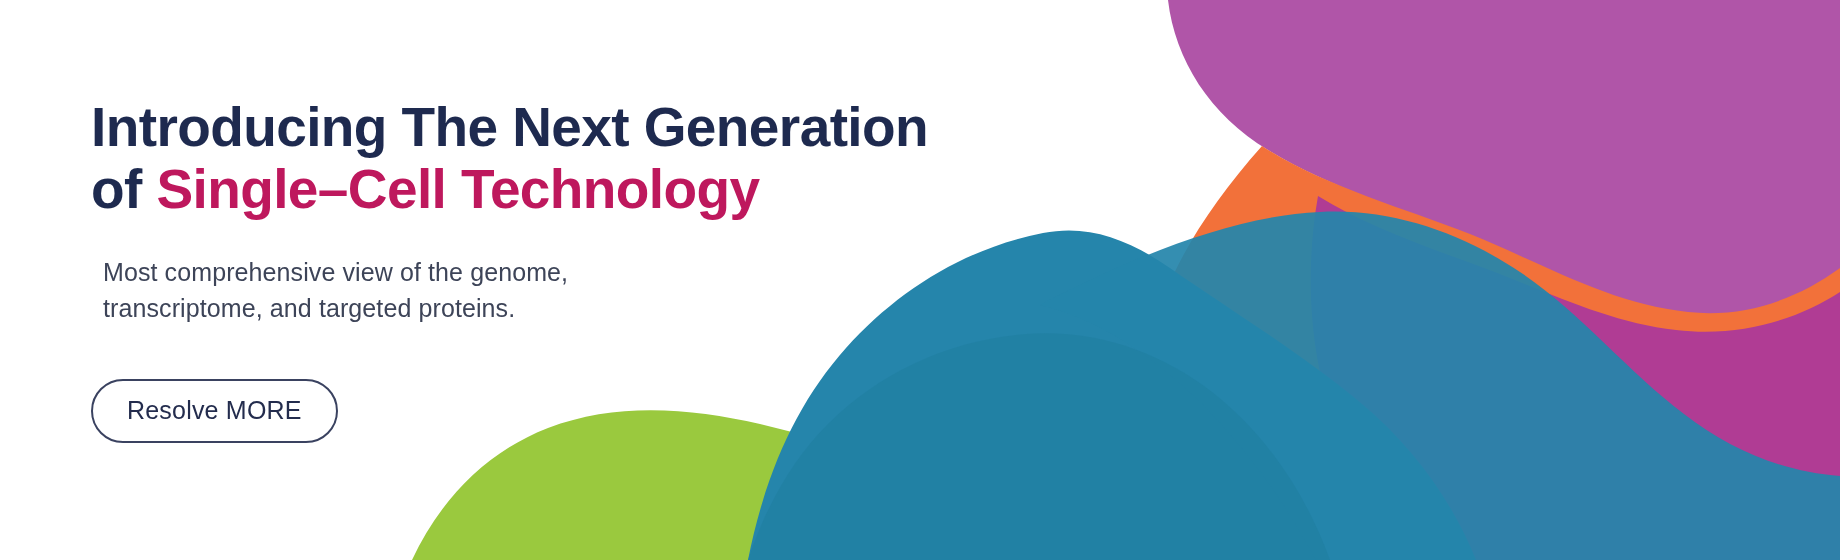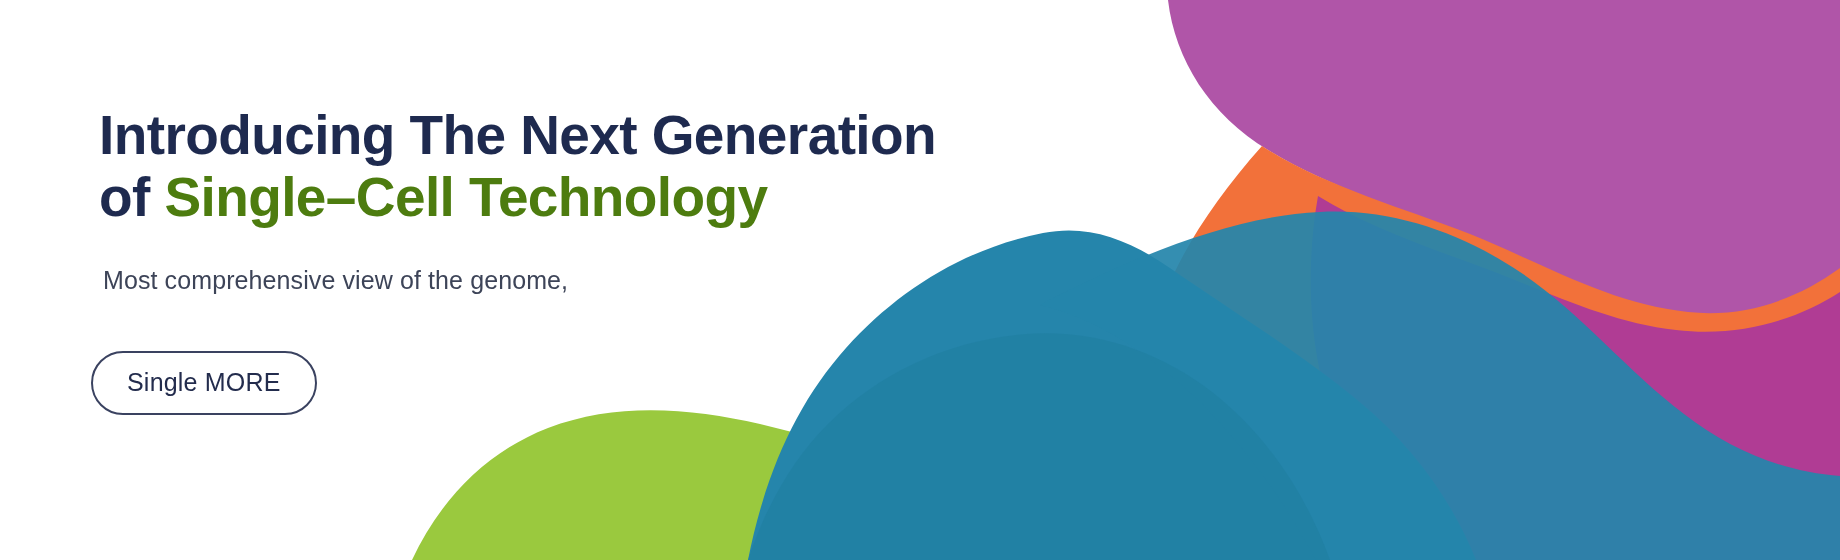--- a/index.html
+++ b/index.html
@@ -26,31 +26,31 @@
     pointer-events: none;
   }
   .content {
     position: absolute;
     left: 91px;
     top: 96px;
     width: 860px;
     z-index: 5;
   }
   .headline {
-    margin: 8px;
+    margin: 0;
     font-family: "Liberation Sans", sans-serif;
     font-size: 55px;
     line-height: 62px;
     font-weight: bold;
     letter-spacing: -0.6px;
     color: #1e2a4f;
     white-space: nowrap;
   }
   .headline .accent {
-    color: #4d7c0f;
+    color: #be185d;
     text-align: center;
   }
   .subtitle {
     margin: 12px;
     padding-top: 22px;
     font-family: "Liberation Sans", sans-serif;
     font-size: 25px;
     line-height: 36px;
     font-weight: normal;
     color: #3d4458;
@@ -143,20 +143,21 @@
 
   <div class="content">
 
     <h1 class="headline">
       <span>Introducing The Next Generation</span><br>
       <span>of </span><span class="accent">Single–Cell Technology</span>
     </h1>
 
     <p class="subtitle">
       <span>Most comprehensive view of the genome,</span><br>
+      <span>transcriptome, and targeted proteins.</span>
     </p>
 
     <div class="cta-wrap">
-      <a class="cta-button" href="#">Single MORE</a>
+      <a class="cta-button" href="#">Resolve MORE</a>
     </div>
 
   </div>
 </div>
 
 </body></html>

